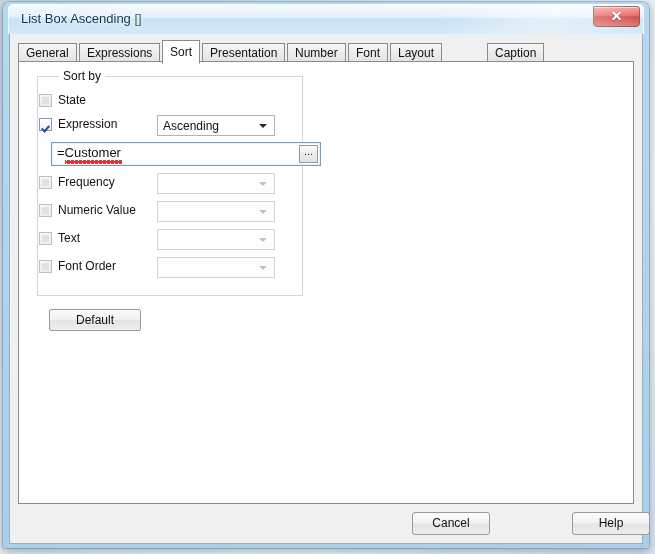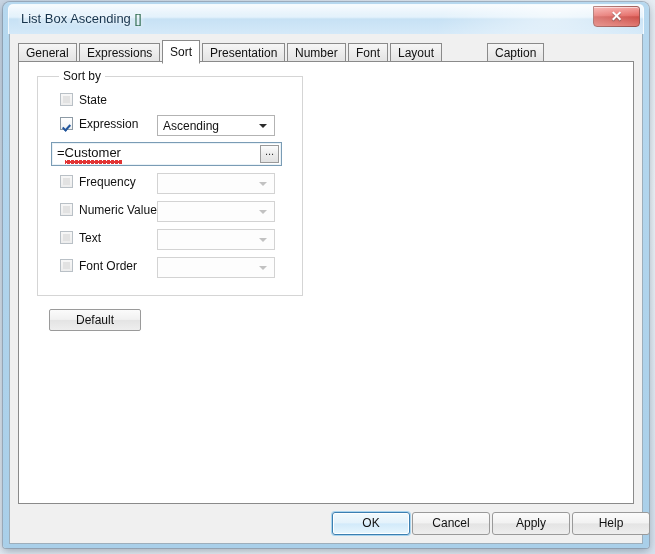--- a/index.html
+++ b/index.html
@@ -191,23 +191,22 @@
     position: absolute;
     left: 0;
     width: 266px;
     height: 24px;
   }
   .cb-wrap {
     position: absolute;
     left: 20px;
     top: 3px;
     display: flex;
-    align-items: flex-start;
-    cursor: pointer;
-    padding-left: 21px;
+    align-items: flex-end;
+    cursor: pointer;
   }
   .checkbox {
     width: 13px;
     height: 13px;
     border: 1px solid #8d9aa5;
     background: linear-gradient(180deg,#ffffff 0%, #eef1f3 100%);
     box-sizing: border-box;
     position: relative;
     flex: 0 0 auto;
   }
@@ -282,21 +281,21 @@
     position: absolute;
     left: 0;
     top: 80px;
     width: 266px;
     height: 26px;
   }
   #expr-field {
     position: absolute;
     left: 32px;
     top: 0;
-    width: 231px;
+    width: 270px;
     height: 24px;
     background: #ffffff;
     border: 1px solid #7a9cb5;
     box-shadow: inset 0 0 0 1px #eaf2f7;
     box-sizing: border-box;
     cursor: text;
     padding-left: 8px;
   }
   #expr-text {
     position: absolute;
@@ -481,19 +480,17 @@
           <div id="expr-text">=Customer</div>
           <div id="expr-squiggle"></div>
           <div id="expr-ellipsis">...</div>
         </div>
       </div>
 
       <div id="default-button">Default</div>
     </div>
 
     <div id="footer">
-        <div class="dlg-button default-focus" style="left: 322px;">OK</div>
         <div class="dlg-button" style="left: 402px;">Cancel</div>
-        <div class="dlg-button" style="left: 482px;">Apply</div>
         <div class="dlg-button" style="left: 562px;">Help</div>
       </div>
   </div>
 </div>
 
 </body></html>

